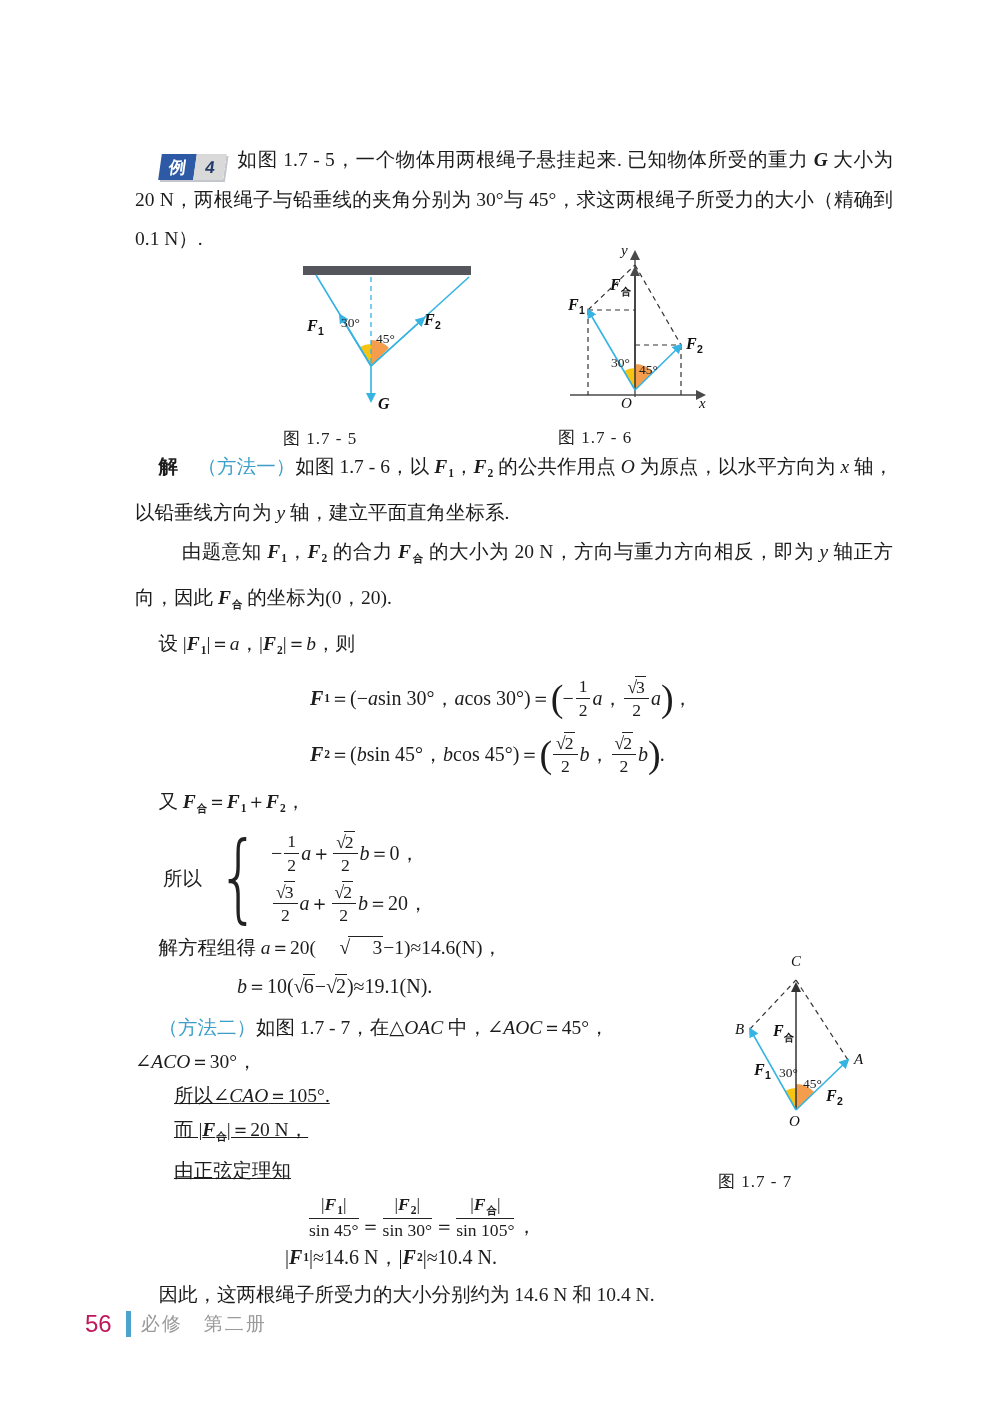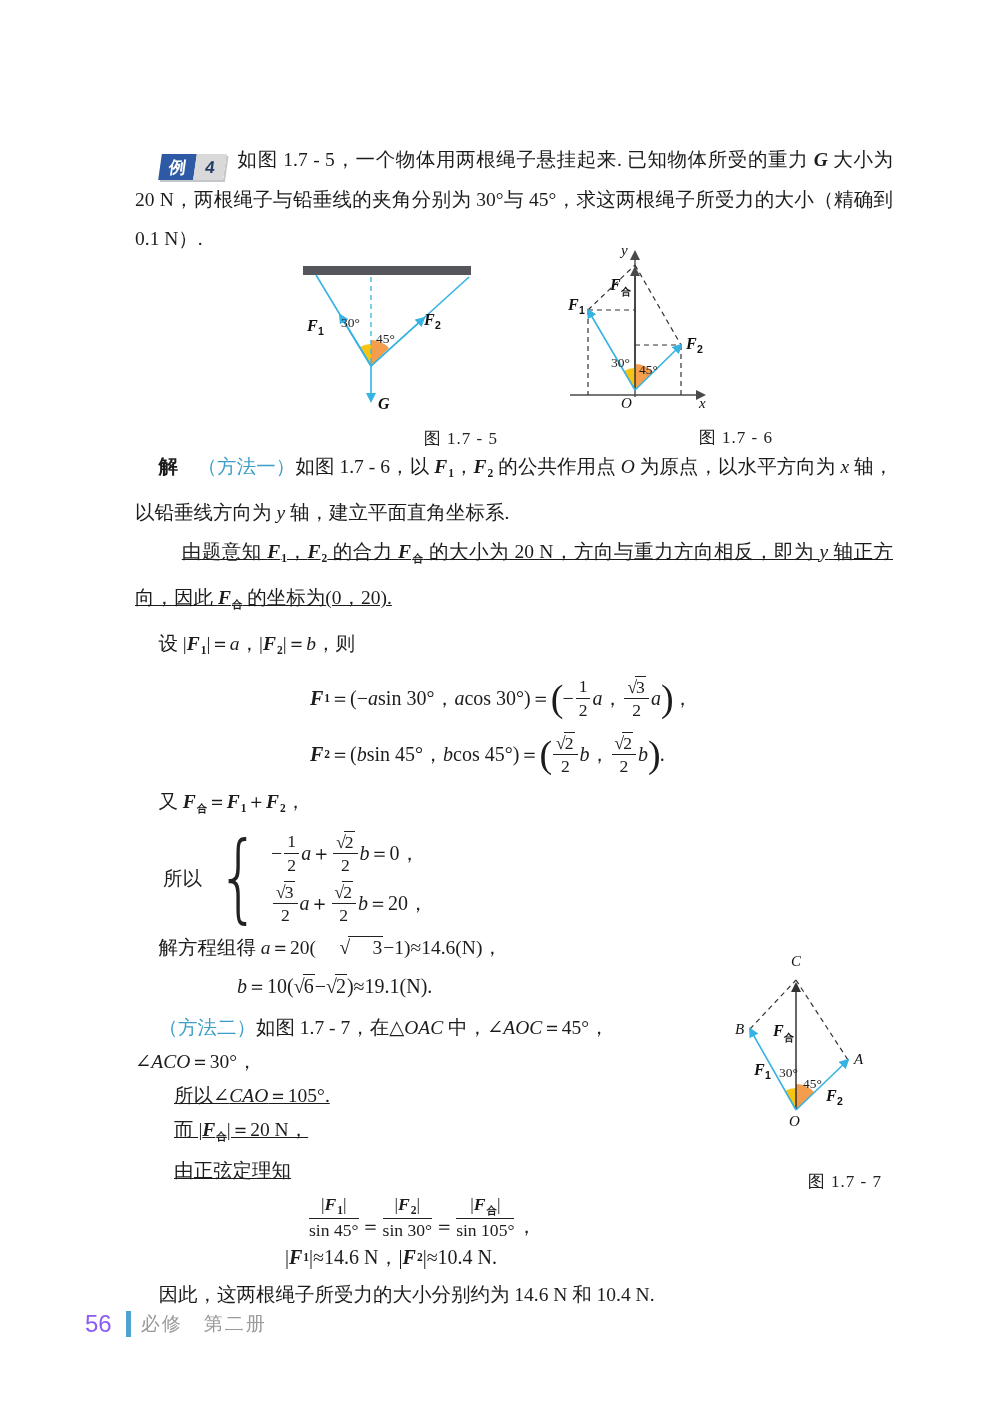--- a/index.html
+++ b/index.html
@@ -24,45 +24,45 @@
   .num{display:block;border-bottom:1.4px solid #222;padding:0 3px 1px;}
   .den{display:block;padding-top:1px;}
   .rad{display:inline-block;white-space:nowrap;line-height:1.15;}
   .rs{letter-spacing:-1px;}
   .rb{display:inline-block;border-top:1.4px solid #222;line-height:1.15;margin-left:-1px;padding:0 1px;}
   .bigp{font-size:190%;font-weight:400;vertical-align:middle;letter-spacing:-1px;}
   
   .eq{font-size:20px;display:block;}
   .eq-f{height:56px;display:flex;align-items:center;margin-left:175px;}
   .ind12{text-indent:1.2em;}
-  .ind24{text-indent:2.4em;text-decoration:underline;}
+  .ind24{text-indent:2.4em;}
   .ind20{text-indent:2em;text-decoration:underline;}
   .sys{display:flex;align-items:center;padding-left:28px;height:100px;}
   .sysbrace{font-size:96px;line-height:0.85;font-family:"DejaVu Sans",sans-serif;font-weight:100;transform:scaleX(0.7);margin:0 2px 0 6px;color:#222;}
   .syscol .eq{height:50px;display:flex;align-items:center;}
   .m2line{line-height:34px;font-size:19.5px;}
   .eq-sine{height:52px;display:flex;align-items:flex-end;margin-left:172px;font-size:20px;}
   .eq-res{height:34px;display:flex;align-items:center;margin-left:150px;font-size:20px;}
   .eq-b{height:38px;display:flex;align-items:center;margin-left:102px;font-size:20px;}
   
   .badge{display:inline-flex;vertical-align:-6px;margin:0 12px 0 25px;transform:skewX(-8deg);box-shadow:2px 2px 0 #c3c7cc;}
   .badge-li{background:#2e5aa5;color:#fff;width:35px;height:26px;display:flex;align-items:center;justify-content:center;font-size:17px;font-weight:bold;}
   .badge-num{background:#d9d9d9;color:#223a66;width:30px;height:26px;display:flex;align-items:center;justify-content:center;font-size:17px;font-weight:bold;font-family:"Liberation Sans",sans-serif;}
   
   .fig{position:absolute;}
-  .figcap{text-align:right;font-size:17px;color:#222;letter-spacing:1px;margin-top:2px;}
+  .figcap{text-align:left;font-size:17px;color:#222;letter-spacing:1px;margin-top:2px;}
   svg text{font-family:"Liberation Serif","DejaVu Serif",serif;}
   .svec{font-weight:bold;font-style:italic;font-size:16px;fill:#111;}
   .ssub{font-size:10.5px;font-weight:bold;fill:#111;font-family:"Liberation Sans",sans-serif;}
   .ssubc{font-size:10px;font-weight:bold;fill:#111;}
   .sang{font-size:13.5px;fill:#222;}
   .sit{font-style:italic;font-size:15px;fill:#111;}
   
   .footer{position:absolute;left:85px;top:1310px;display:flex;align-items:center;font-family:"Liberation Sans",sans-serif;}
-  .pagenum{font-size:24px;color:#8b5cf6;}
+  .pagenum{font-size:24px;color:#be185d;}
   .fbar{width:5px;height:26px;background:#4da3cd;margin:0 10px 0 14px;}
   .ftext{font-size:19px;color:#9a9a9a;letter-spacing:2px;}
 </style>
 </head>
 <body>
 
 <div class="abs para example">
   <span class="badge">
     <span class="badge-li">例</span>
     <span class="badge-num">4</span>

